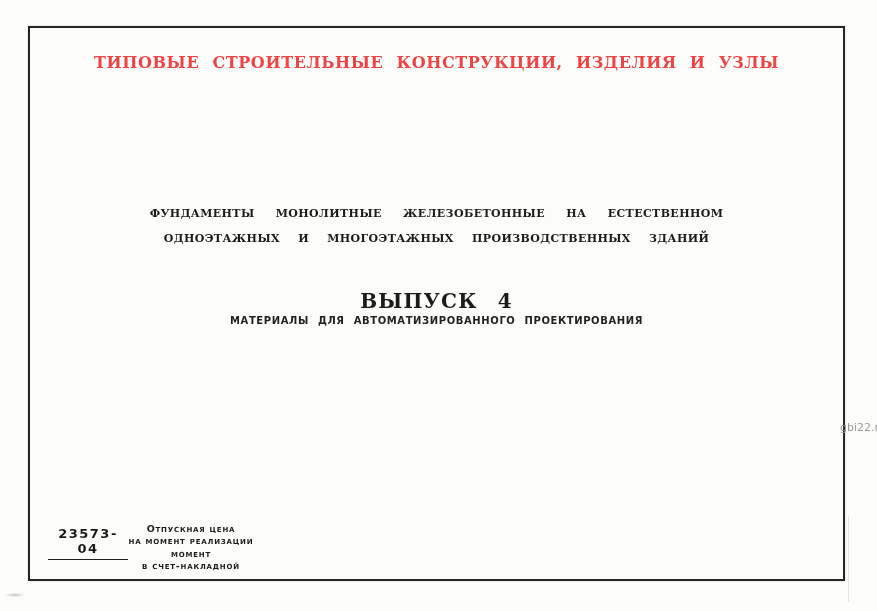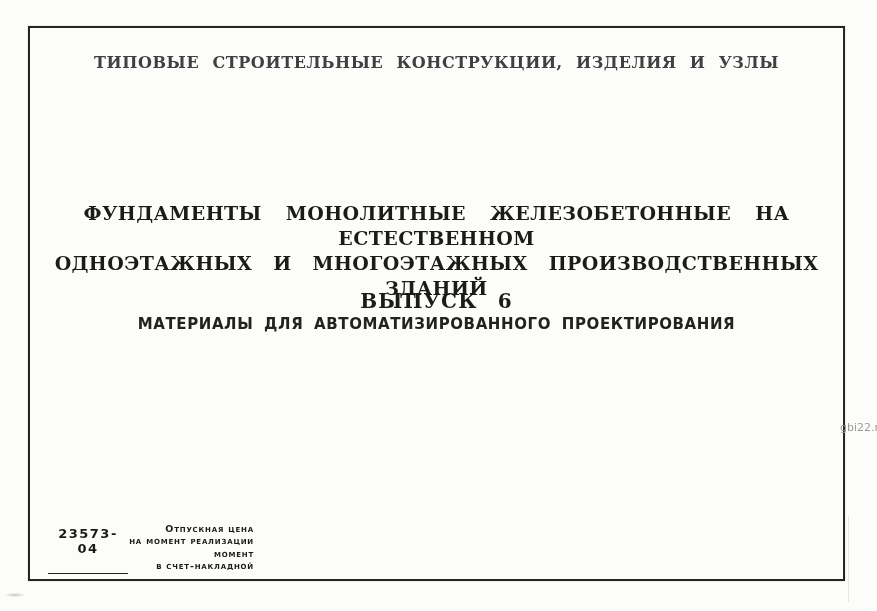--- a/index.html
+++ b/index.html
@@ -32,75 +32,75 @@
     left: 28px;
     width: 817px;
     text-align: center;
   }
   .header-line {
     top: 53px;
     font-size: 16px;
     font-weight: bold;
     letter-spacing: 0.6px;
     word-spacing: 7px;
-    color: #404040;
+    color: #ef4444;
   }
   .series-line {
     top: 145px;
     font-size: 22px;
     font-weight: bold;
     letter-spacing: 1px;
     word-spacing: 8px;
   }
   .main-title {
     top: 201px;
-    font-size: 19px;
+    font-size: 11px;
     font-weight: bold;
     letter-spacing: 0.4px;
     line-height: 25px;
   }
   .main-title .t-line1 { word-spacing: 17px; }
   .main-title .t-line2 { word-spacing: 19px; }
   .main-title .t-line3 { word-spacing: 14px; }
   .issue-line {
     top: 289px;
     font-size: 20px;
     font-weight: bold;
     letter-spacing: 1.2px;
     word-spacing: 12px;
   }
   .subtitle-line {
     top: 315px;
     font-family: "DejaVu Sans", "Liberation Sans", sans-serif;
-    font-size: 15px;
+    font-size: 10px;
     font-weight: bold;
     letter-spacing: 0.6px;
     word-spacing: 5px;
     color: #242220;
   }
   .stamp-code {
     position: absolute;
     left: 48px;
     top: 526px;
     width: 80px;
     text-align: center;
     font-family: "DejaVu Sans", "Liberation Sans", sans-serif;
     font-size: 13px;
     font-weight: bold;
     letter-spacing: 1.5px;
     color: #1b1a18;
     border-bottom: 1.6px solid #222120;
-    padding-bottom: 17px;
+    padding-bottom: 3px;
   }
   .price-note {
     position: absolute;
-    left: 112px;
+    left: 120px;
     top: 523px;
     width: 142px;
-    text-align: right;
+    text-align: center;
     font-family: "DejaVu Sans", "Liberation Sans", sans-serif;
     font-size: 9.5px;
     font-weight: bold;
     font-variant: small-caps;
     letter-spacing: 0.8px;
     line-height: 12.3px;
     color: #1b1a18;
   }
   .watermark {
     position: absolute;
@@ -138,21 +138,21 @@
   <div class="frame"></div>
 
   <div class="centered header-line">ТИПОВЫЕ СТРОИТЕЛЬНЫЕ КОНСТРУКЦИИ, ИЗДЕЛИЯ И УЗЛЫ</div>
 
 
   <div class="centered main-title">
     <div class="t-line1">ФУНДАМЕНТЫ МОНОЛИТНЫЕ ЖЕЛЕЗОБЕТОННЫЕ НА ЕСТЕСТВЕННОМ</div>
     <div class="t-line3">ОДНОЭТАЖНЫХ И МНОГОЭТАЖНЫХ ПРОИЗВОДСТВЕННЫХ ЗДАНИЙ</div>
   </div>
 
-  <div class="centered issue-line">ВЫПУСК 6</div>
+  <div class="centered issue-line">ВЫПУСК 4</div>
 
   <div class="centered subtitle-line">МАТЕРИАЛЫ ДЛЯ АВТОМАТИЗИРОВАННОГО ПРОЕКТИРОВАНИЯ</div>
 
   <div class="stamp-code">23573-04</div>
 
   <div class="price-note">
     <div>Отпускная цена</div>
     <div>на момент реализации</div>
     <div>момент</div>
     <div>в счет-накладной</div>

